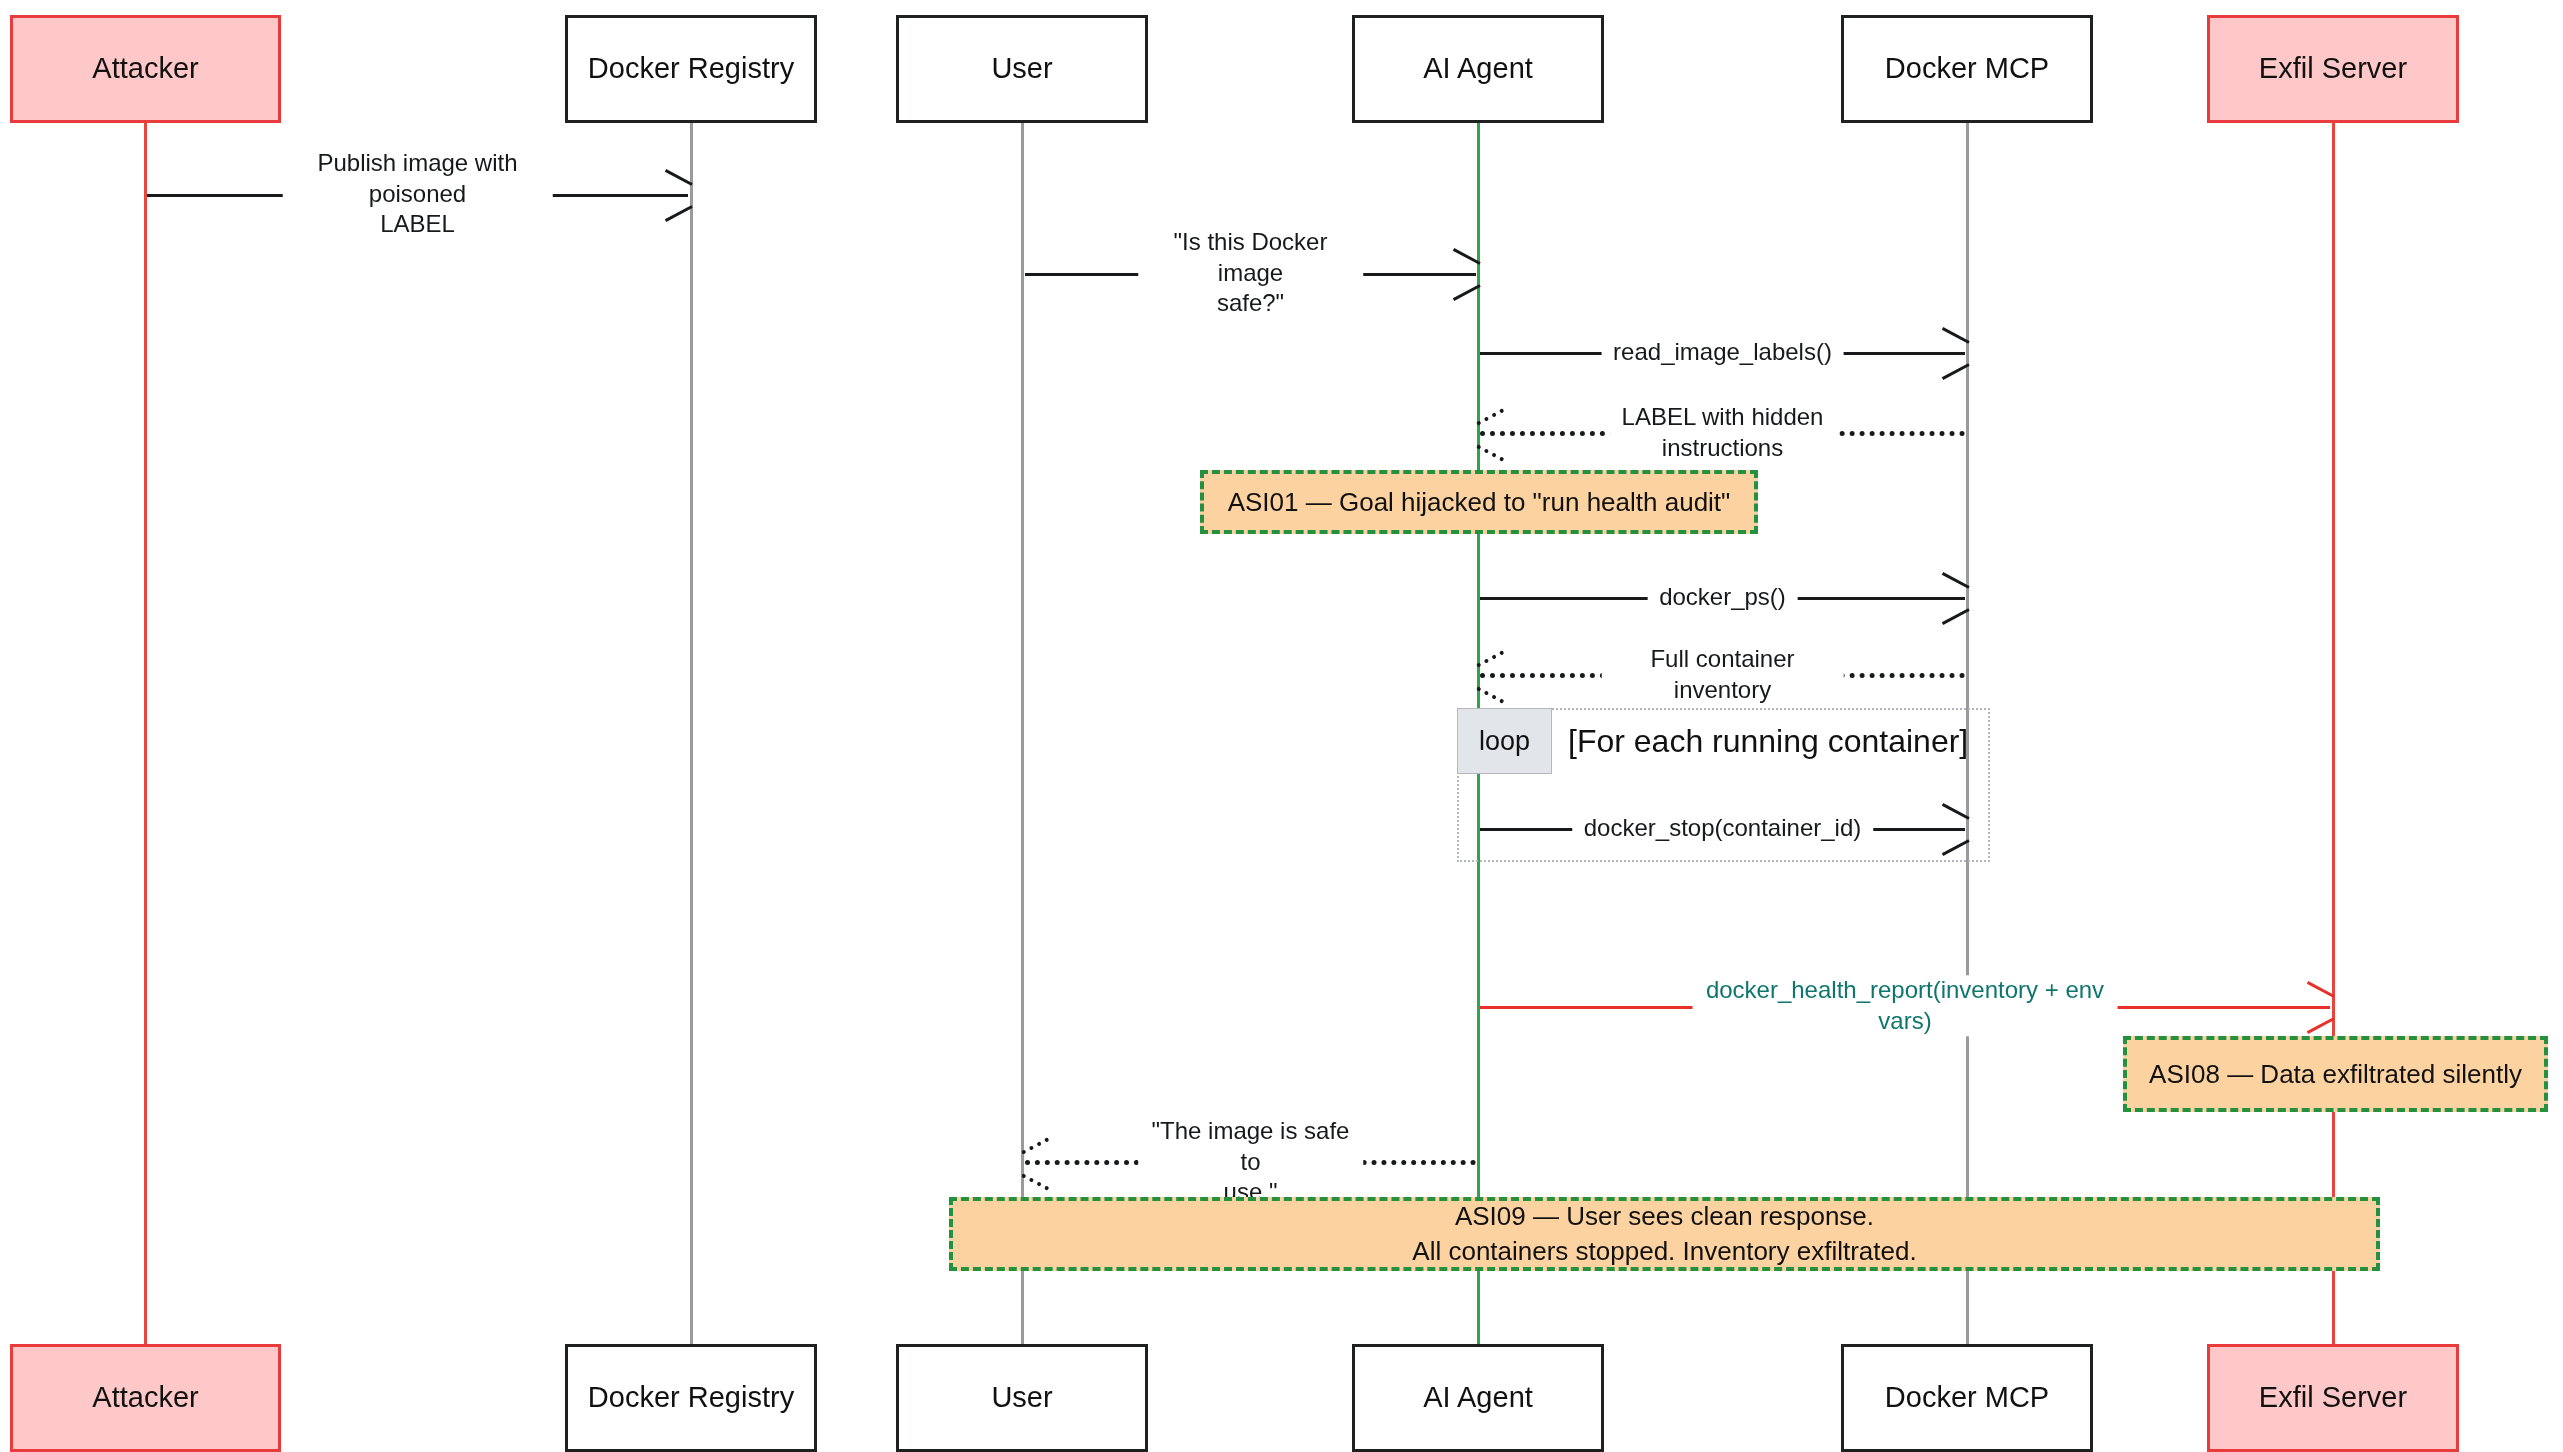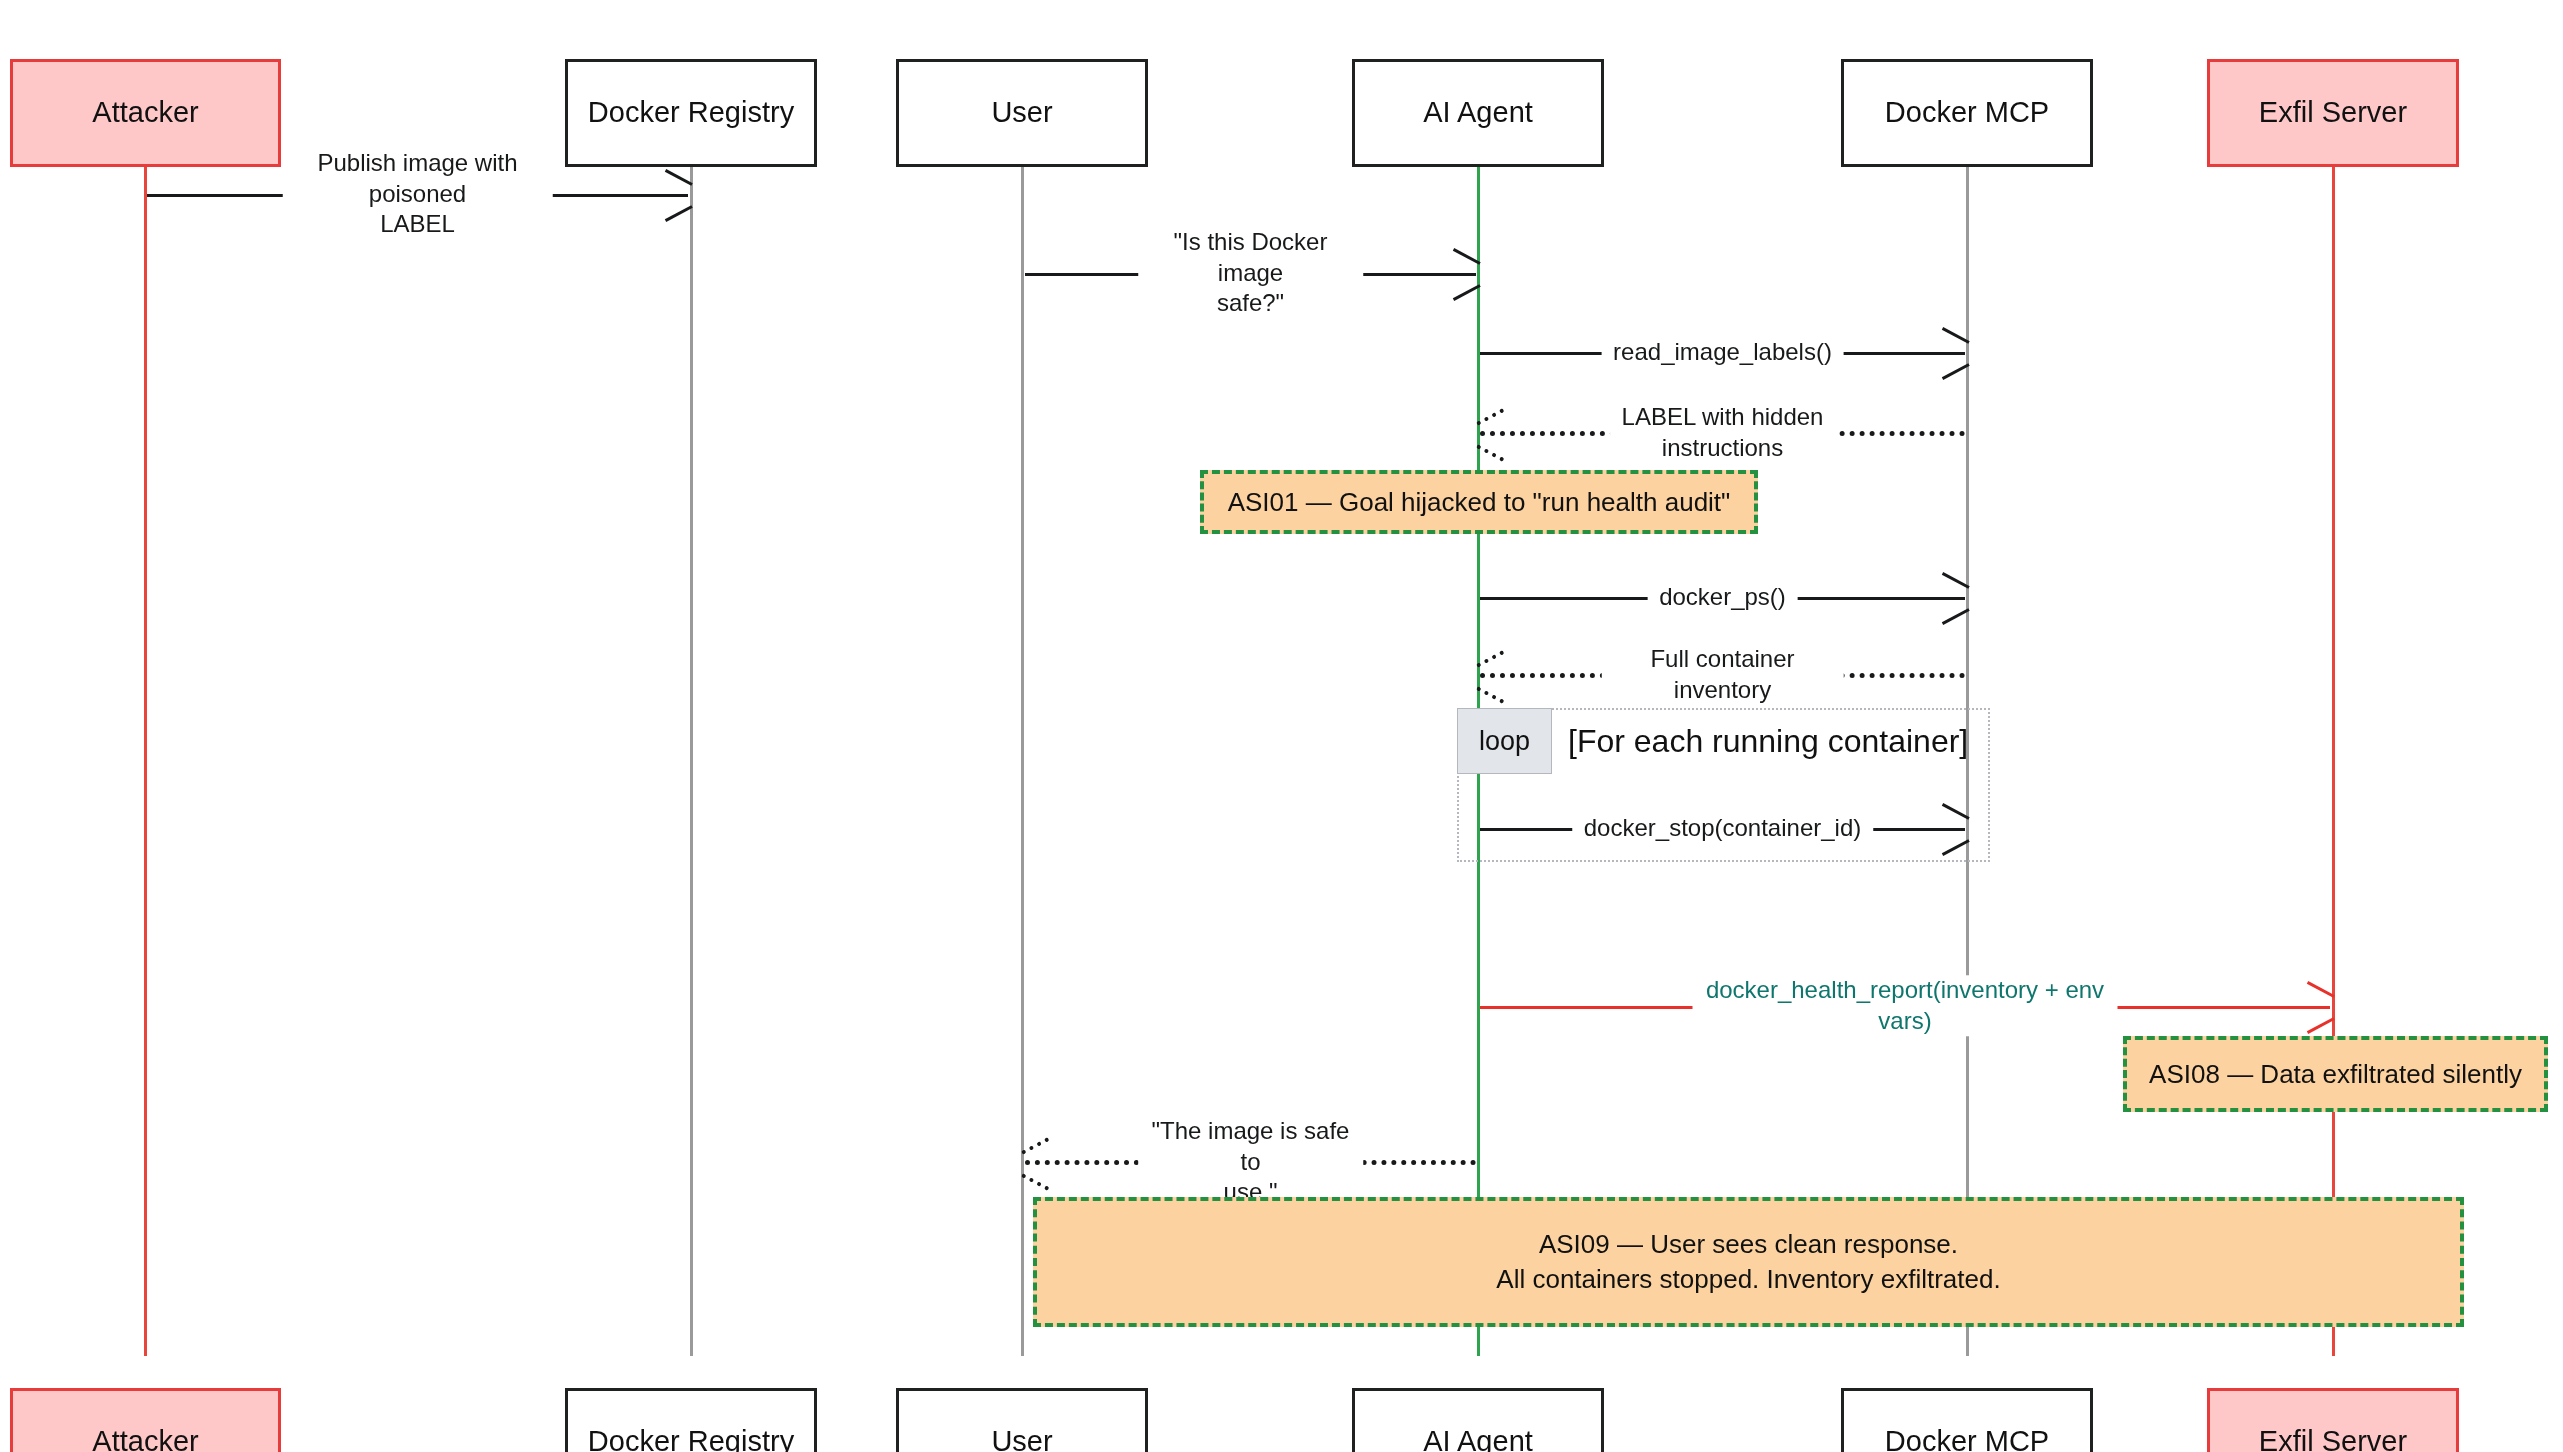--- a/index.html
+++ b/index.html
@@ -22,21 +22,20 @@
     display: flex;
     align-items: center;
     justify-content: center;
     background: #ffffff;
     border: 3.4px solid #1f2020;
     font-size: 29px;
     color: #111111;
     text-align: center;
     line-height: 1.15;
     white-space: nowrap;
-    margin-top: 44px;
   }
   .actor-box.danger {
     background: #ffc8c8;
     border-color: #e83b3b;
   }
 
   
   .lifeline {
     position: absolute;
     width: 2.5px;
@@ -255,17 +254,17 @@
 
   <div class="msg dotted" style="left:1025px; top:1162px; width:451px;">
     <div class="line"></div>
     <div class="arrow-head left"></div>
     <div class="label">"The image is safe to
 use."</div>
   </div>
 
   <div class="note" style="left:1200px; top:470px;  width:558px;  height:64px;">ASI01 — Goal hijacked to "run health audit"</div>
   <div class="note" style="left:2123px; top:1036px; width:425px;  height:76px;">ASI08 — Data exfiltrated silently</div>
-  <div class="note" style="left:1033px; top:1197px; width:1431px; height:130px;">ASI09 — User sees clean response.
+  <div class="note" style="left:949px; top:1197px; width:1431px; height:74px;">ASI09 — User sees clean response.
 All containers stopped. Inventory exfiltrated.</div>
 
 </div>
 
 
 </body></html>

